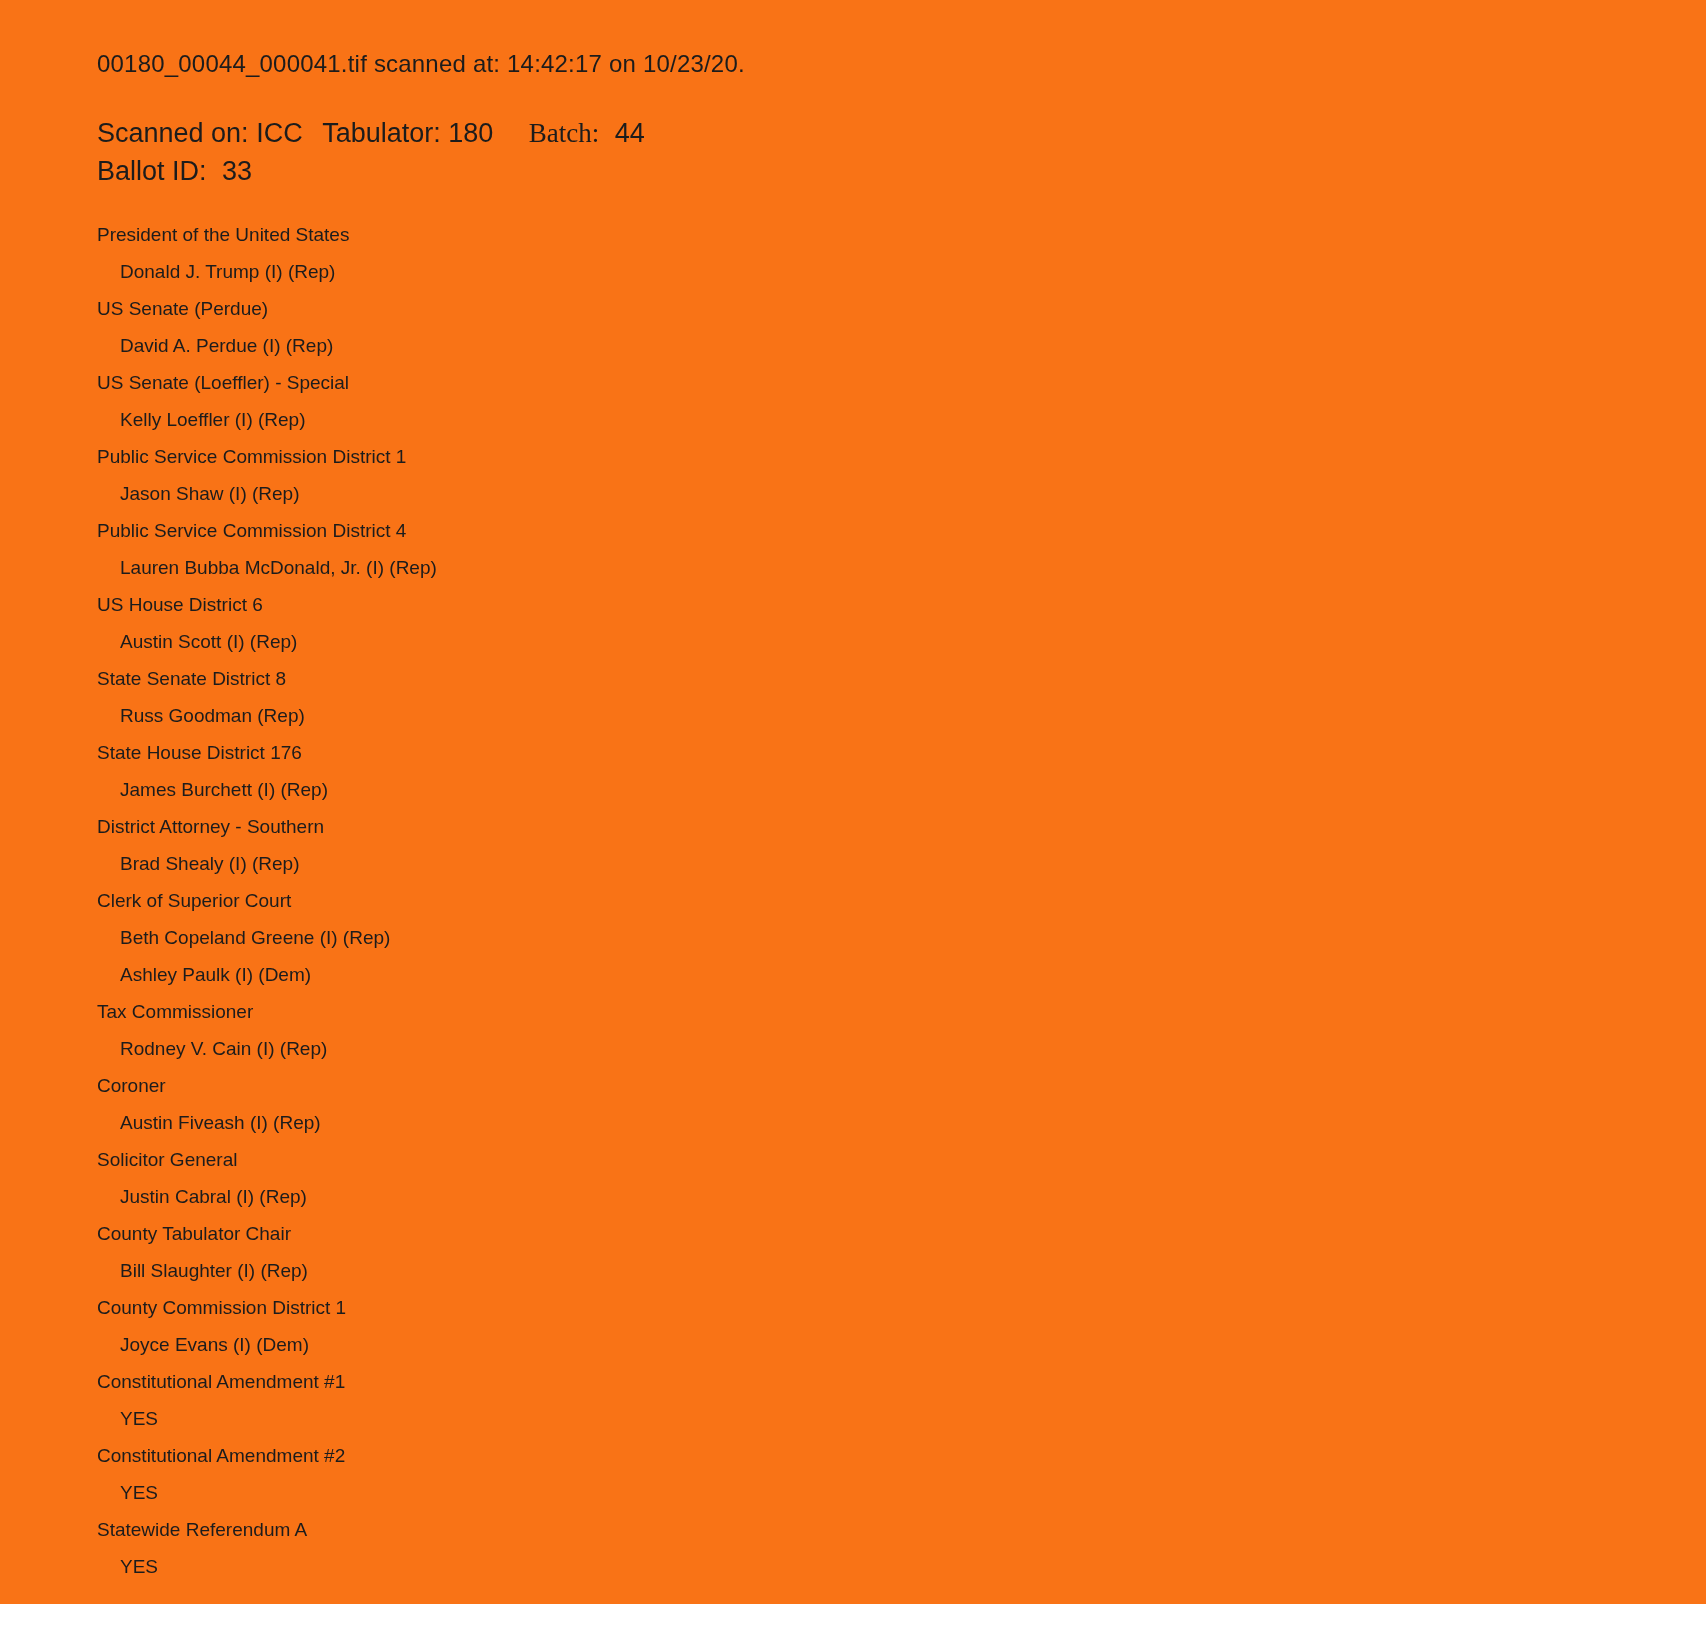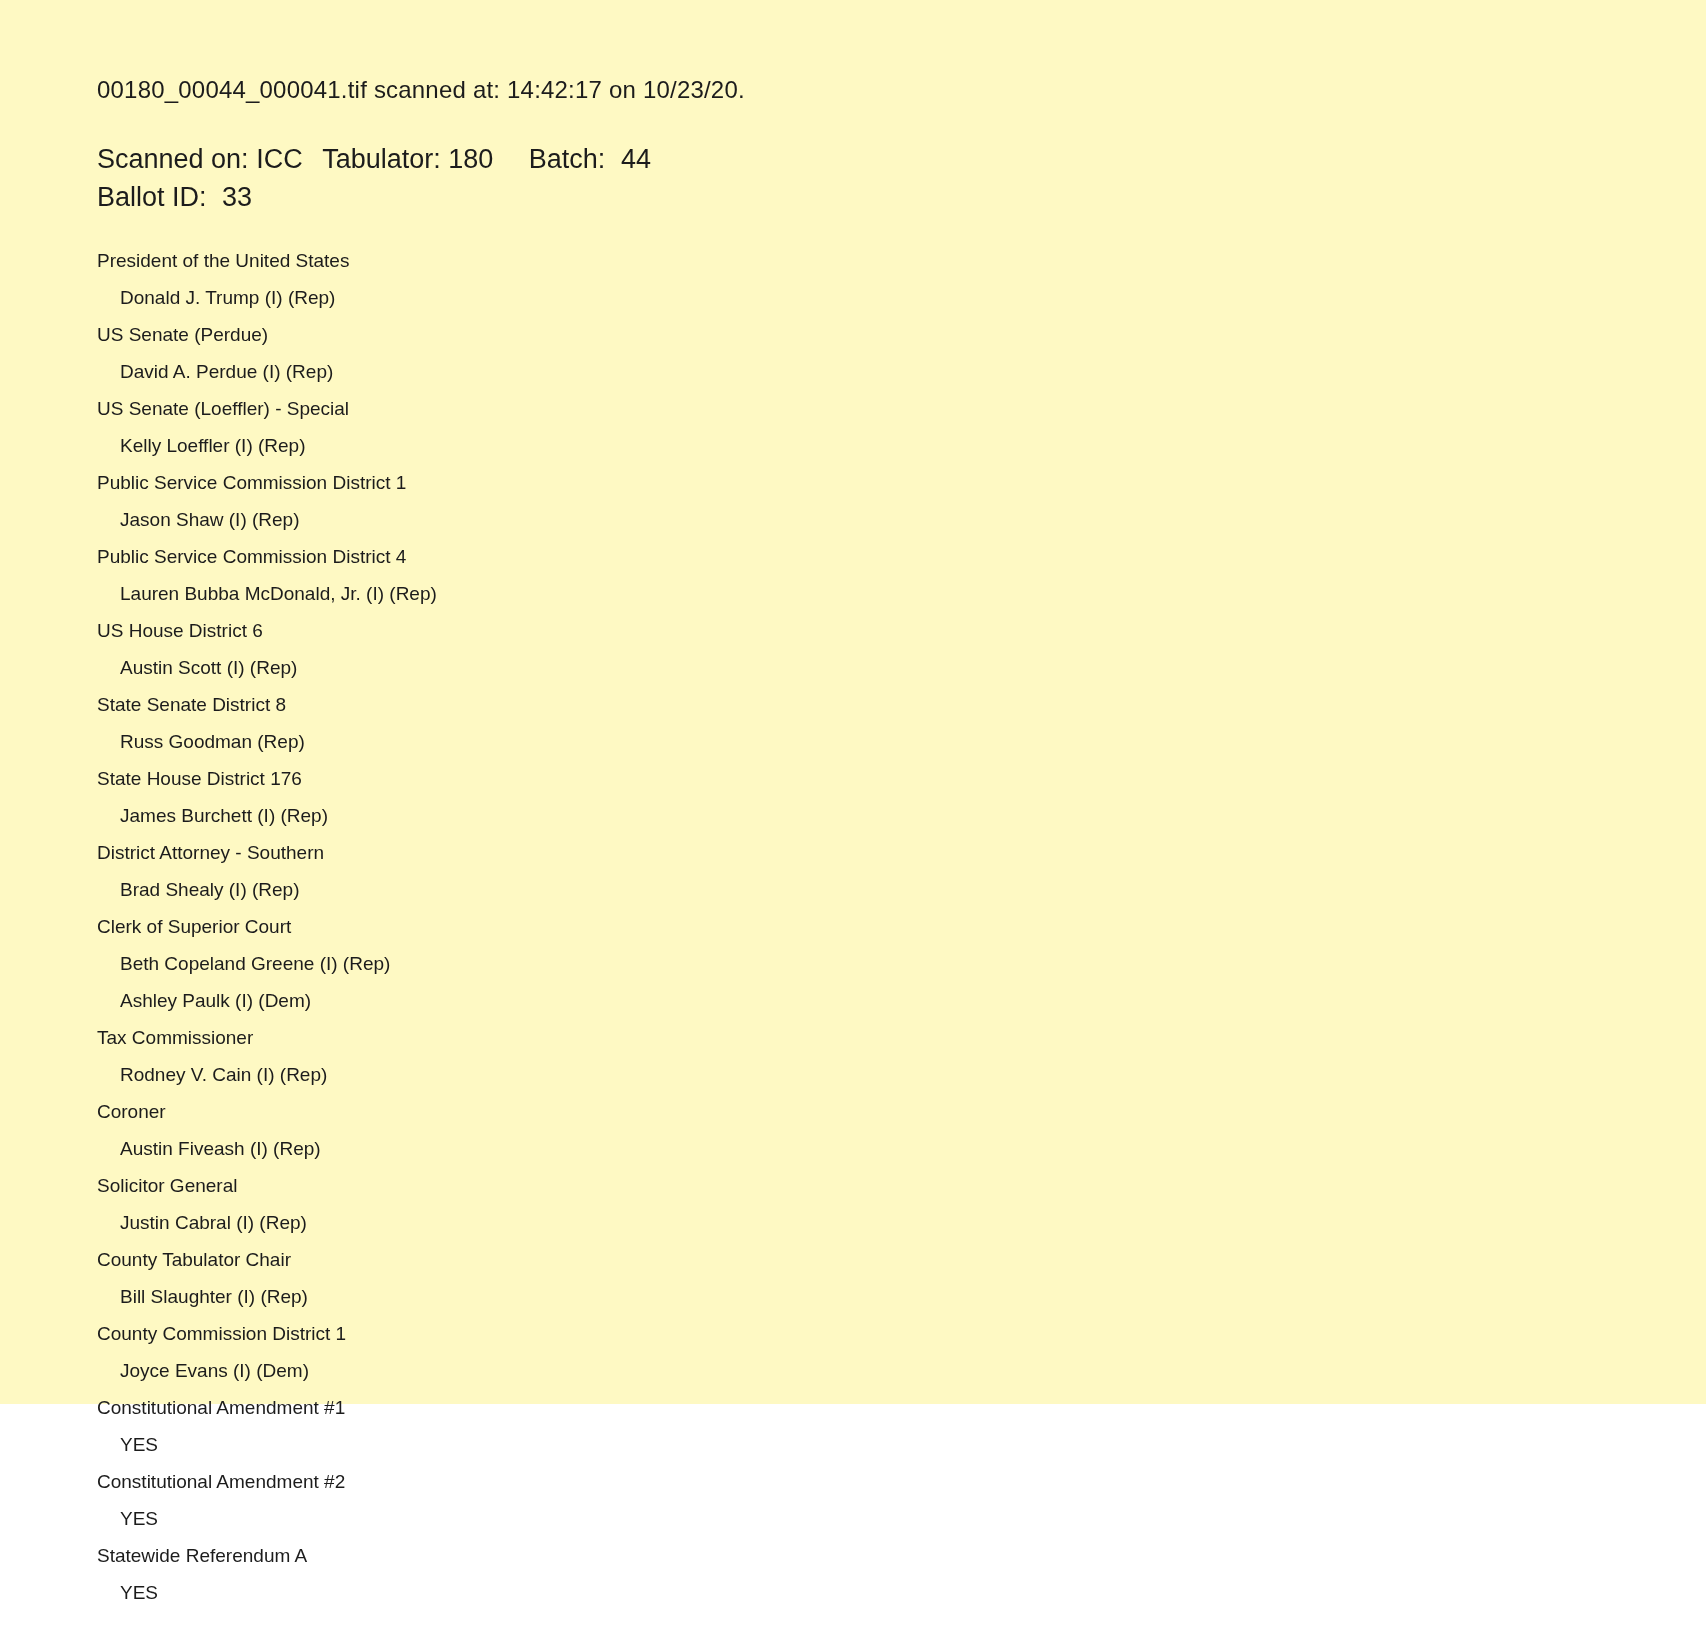--- a/index.html
+++ b/index.html
@@ -11,38 +11,38 @@
     width: 1706px;
     height: 1648px;
     overflow: hidden;
     font-family: "Liberation Sans", "DejaVu Sans", sans-serif;
     color: #1c1c1c;
     -webkit-font-smoothing: antialiased;
   }
   .page {
     box-sizing: border-box;
     width: 1706px;
-    height: 1404px;
-    padding: 76px 40px 0 97px;
-    background: #fef9c3;
+    height: 1604px;
+    padding: 50px 40px 0 97px;
+    background: #f97316;
   }
   .filename-line {
     font-size: 24px;
     line-height: 28px;
     letter-spacing: 0.2px;
     margin-bottom: 36px;
     white-space: nowrap;
   }
   .meta-line {
     font-size: 27px;
     line-height: 38px;
     white-space: nowrap;
   }
   .gap-tabulator { margin-left: 12px; }
-  .gap-batch    { margin-left: 28px; }
+  .gap-batch    { margin-left: 28px; font-family: Liberation Serif, serif; }
   .gap-val      { margin-left: 8px; }
   .contest-list {
     margin-top: 26px;
     font-size: 19px;
     line-height: 37px;
   }
   .contest-title {
     white-space: nowrap;
   }
   .contest-selection {

